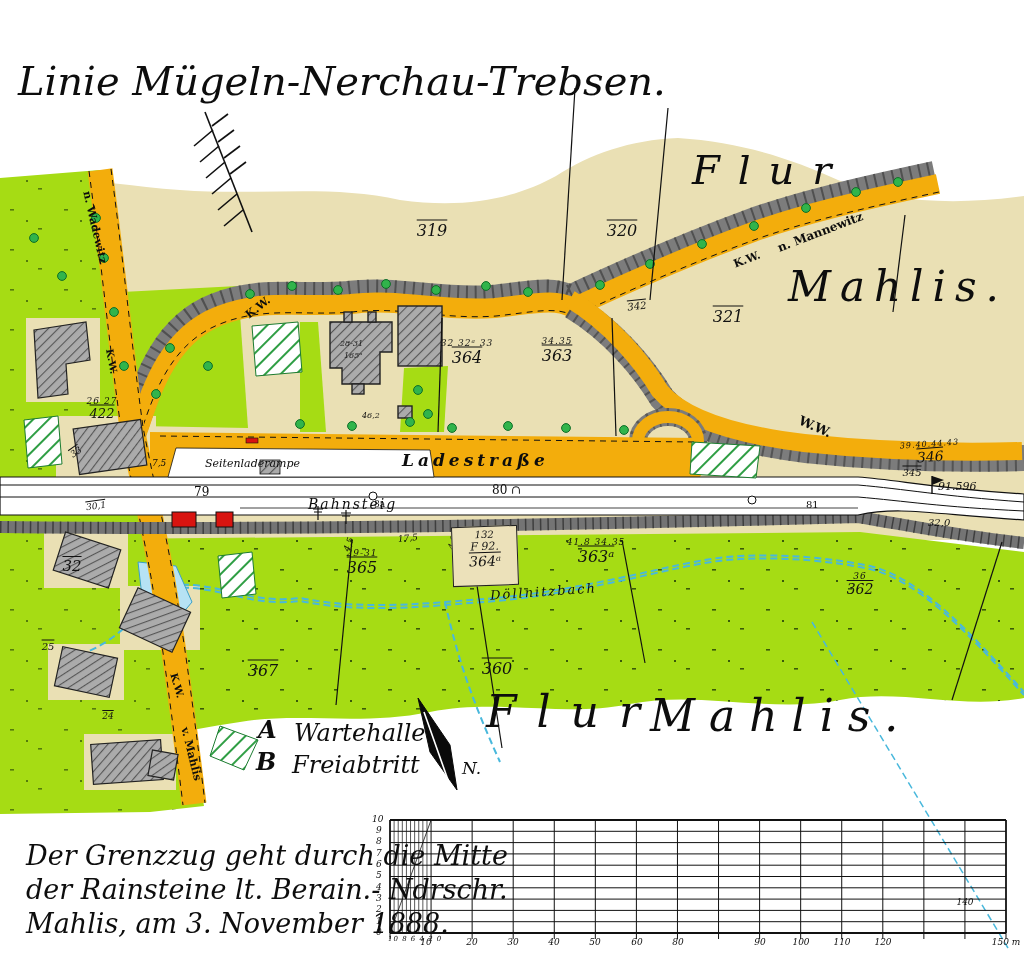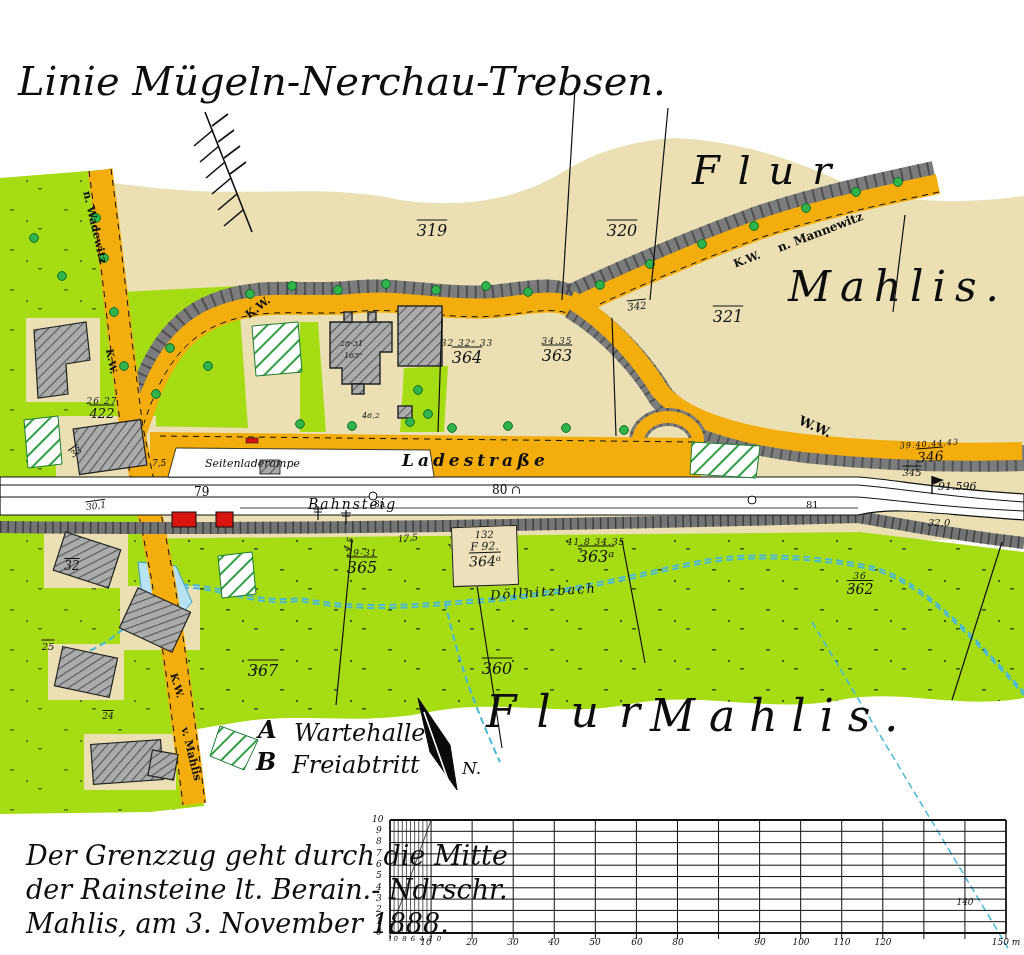--- a/index.html
+++ b/index.html
@@ -377,21 +377,21 @@
 <div class="parcel" style="left:912px;top:472px;">
       <span class="n" style="font-size:10px;">345</span>
     </div>
 <div class="parcel" style="left:96px;top:506px;transform:translate(-50%,-50%) rotate(-8deg);">
       <span class="n" style="font-size:9px;">30,1</span>
     </div>
 <div class="parcel" style="left:76px;top:452px;transform:translate(-50%,-50%) rotate(-35deg);">
       <span class="n" style="font-size:9px;">33</span>
     </div>
 <div class="parcel" style="left:72px;top:566px;">
-      <span class="n" style="font-size:12px;">32</span>
+      <span class="n" style="font-size:15px;">32</span>
     </div>
 <div class="parcel" style="left:108px;top:716px;">
       <span class="n" style="font-size:9px;">24</span>
     </div>
 <div class="parcel" style="left:48px;top:646px;">
       <span class="n" style="font-size:10px;">25</span>
     </div>
 
 <div class="box364a">
   <span class="r1">132</span>

